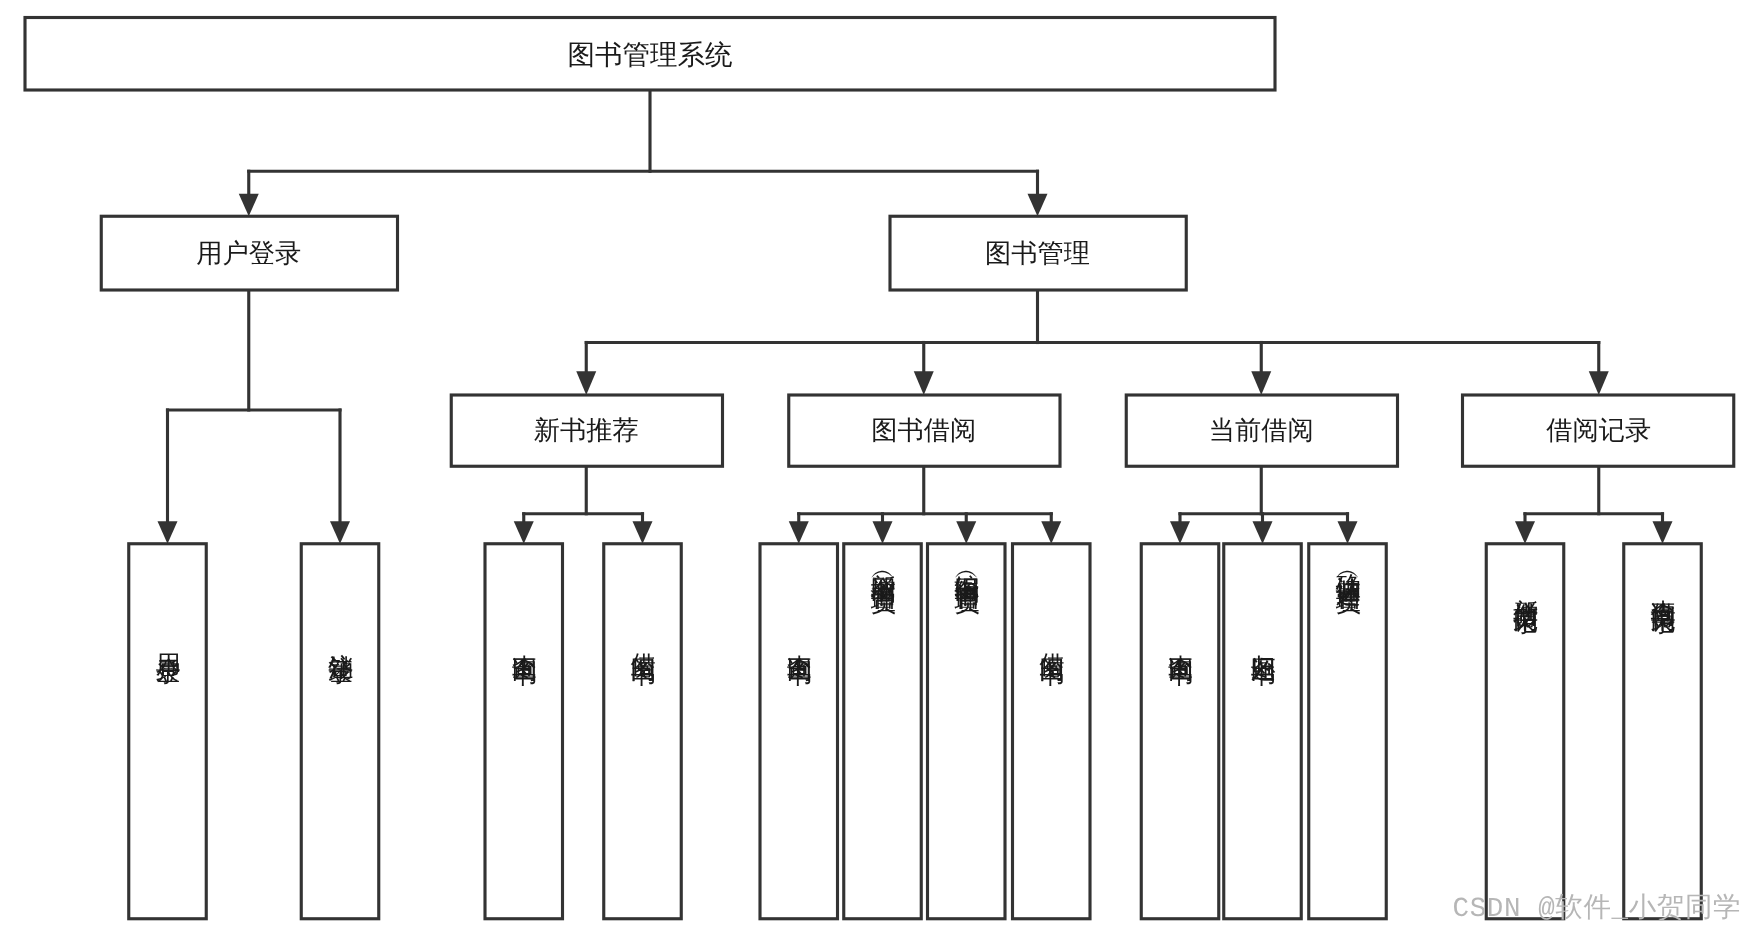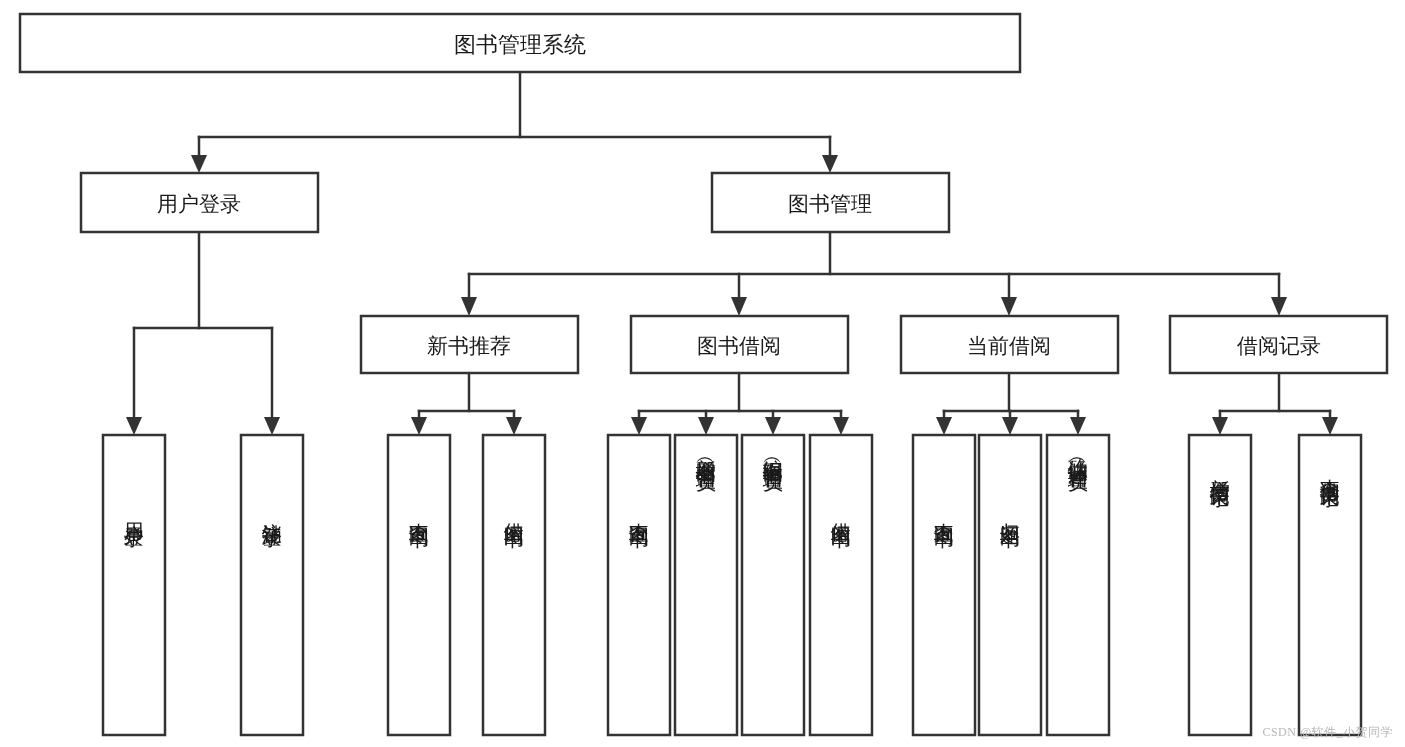--- a/index.html
+++ b/index.html
@@ -67,22 +67,22 @@
     font-size: 20px;
     line-height: 1.12;
     letter-spacing: 2px;
     color: #1a1a1a;
     white-space: nowrap;
   }
   .watermark {
     position: absolute;
     right: 12px;
     bottom: 6px;
-    font-family: Liberation Serif, serif;
-    font-size: 12px;
+    font-family: Liberation Mono, monospace;
+    font-size: 22px;
     color: #b6b6b6;
     letter-spacing: 0.5px;
     user-select: none;
   }
 </style>
 </head>
 <body>
 
 <div id="diagram-root">
 

